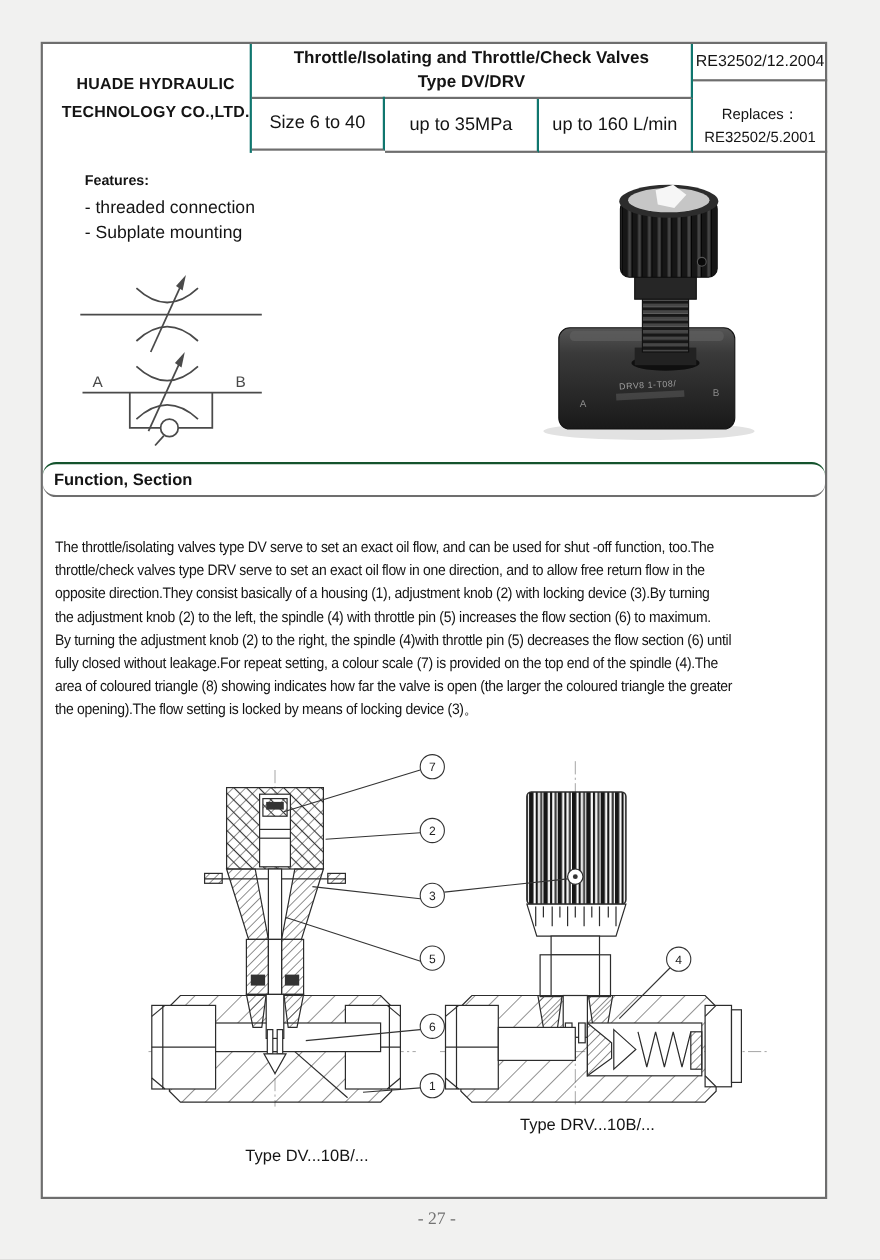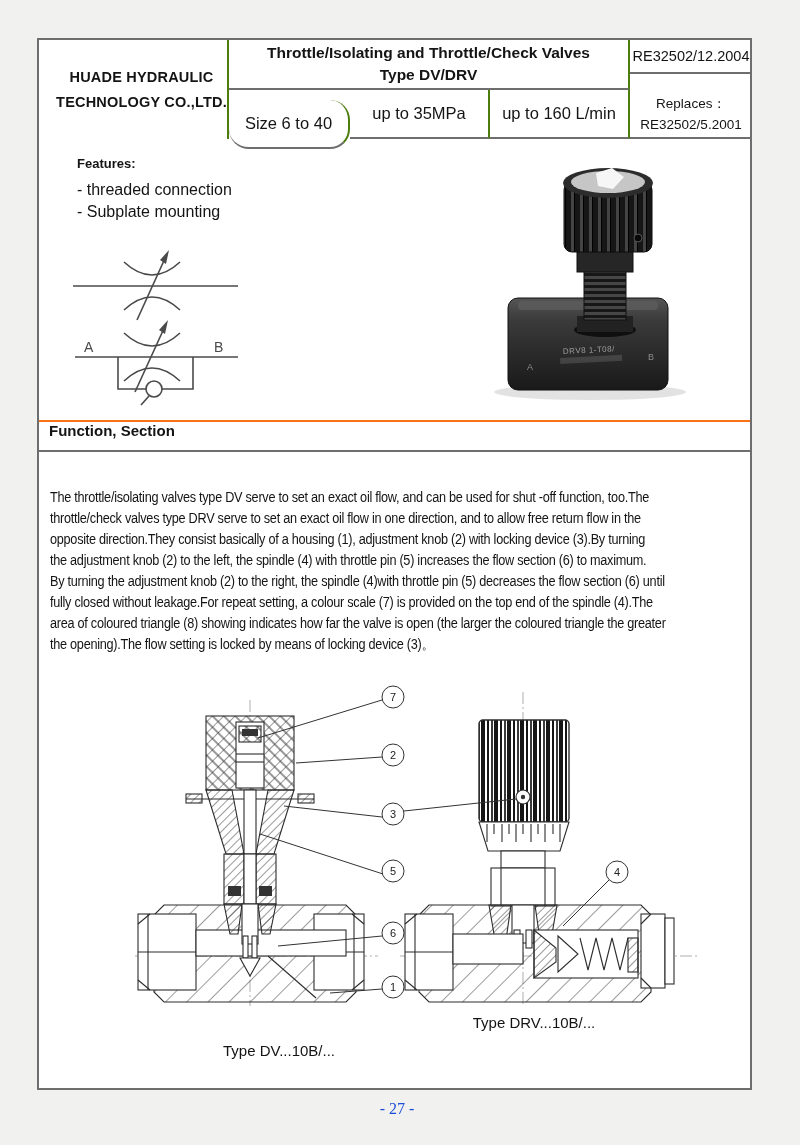--- a/index.html
+++ b/index.html
@@ -3,61 +3,61 @@
 <meta charset="utf-8">
 <style>
   html,body{margin:0;padding:0;background:#c9c9c9;}
   .page{position:relative;width:800px;height:1145px;background:#f1f1f0;
         font-family:"Liberation Sans",sans-serif;color:#141414;overflow:hidden;}
   .content{position:absolute;left:37px;top:38px;width:715px;height:1052px;
         background:#ffffff;border:2px solid #6e6e6e;box-sizing:border-box;}
   .abs{position:absolute;box-sizing:border-box;}
   .cell{position:absolute;box-sizing:border-box;display:flex;flex-direction:column;
         align-items:center;justify-content:center;text-align:center;}
-  .bR{border-right:2px solid #4d7c0f;}
+  .bR{border-right:2px solid #0f766e;}
   .bB{border-bottom:2px solid #6e6e6e;}
   .company{font-weight:bold;font-size:14.5px;line-height:25px;letter-spacing:.2px;}
   .title1{font-weight:bold;font-size:15.5px;line-height:22px;}
   .docnum{font-size:14.5px;}
   .spec{font-size:16.5px;}
   .replaces{font-size:13.5px;line-height:21px;}
   .feat-head{font-weight:bold;font-size:13px;}
   .feat-item{font-size:16px;text-align:center;}
   .band{position:absolute;left:0;top:380px;width:711px;height:32px;
-        border-top:2px solid #f97316;border-bottom:2px solid #6e6e6e;
-        display:flex;align-items:flex-start;padding-left:10px;
-        font-weight:bold;font-size:15px;box-sizing:border-box;}
+        border-top:2px solid #14532d;border-bottom:2px solid #6e6e6e;
+        display:flex;align-items:center;padding-left:10px;
+        font-weight:bold;font-size:15px;box-sizing:border-box;border-radius:12px;}
   .para{position:absolute;left:11px;top:447px;width:755px;
         transform:scaleX(.92);transform-origin:0 0;}
   .para div{white-space:nowrap;font-size:13.8px;letter-spacing:-0.3px;
         line-height:21px;height:21px;}
   .caption{position:absolute;top:974px;width:200px;text-align:center;font-size:15px;}
   .pagenum{position:absolute;top:1100px;left:0;width:794px;text-align:center;
-        font-family:"Liberation Serif",serif;font-size:16px;color:#1d4ed8;}
+        font-family:"Liberation Serif",serif;font-size:16px;color:#737373;}
   svg{position:absolute;}
   svg text{font-family:"Liberation Sans",sans-serif;}
 </style>
 </head>
 <body>
 
 <div class="page">
   <div class="content">
 
     <div class="cell bR company" style="left:0;top:0;width:190px;height:99px;padding-left:17px;">
       <div>HUADE  HYDRAULIC</div>
       <div>TECHNOLOGY  CO.,LTD.</div>
     </div>
     <div class="cell bR bB title1" style="left:190px;top:0;width:401px;height:50px;">
       <div>Throttle/Isolating and Throttle/Check  Valves</div>
       <div>Type DV/DRV</div>
     </div>
     <div class="cell bB docnum" style="left:591px;top:0;width:122px;height:34px;">
       <div>RE32502/12.2004</div>
     </div>
-    <div class="cell bR bB spec" style="left:190px;top:60px;width:121px;height:49px;border-radius:20px;">
+    <div class="cell bR bB spec" style="left:190px;top:48px;width:121px;height:49px;">
       <div>Size 6 to 40</div>
     </div>
     <div class="cell bR bB spec" style="left:311px;top:50px;width:140px;height:49px;">
       <div>up to 35MPa</div>
     </div>
     <div class="cell bR bB spec" style="left:451px;top:50px;width:140px;height:49px;">
       <div>up to 160 L/min</div>
     </div>
     <div class="cell bB replaces" style="left:591px;top:50px;width:122px;height:49px;">
       <div>Replaces：</div>

